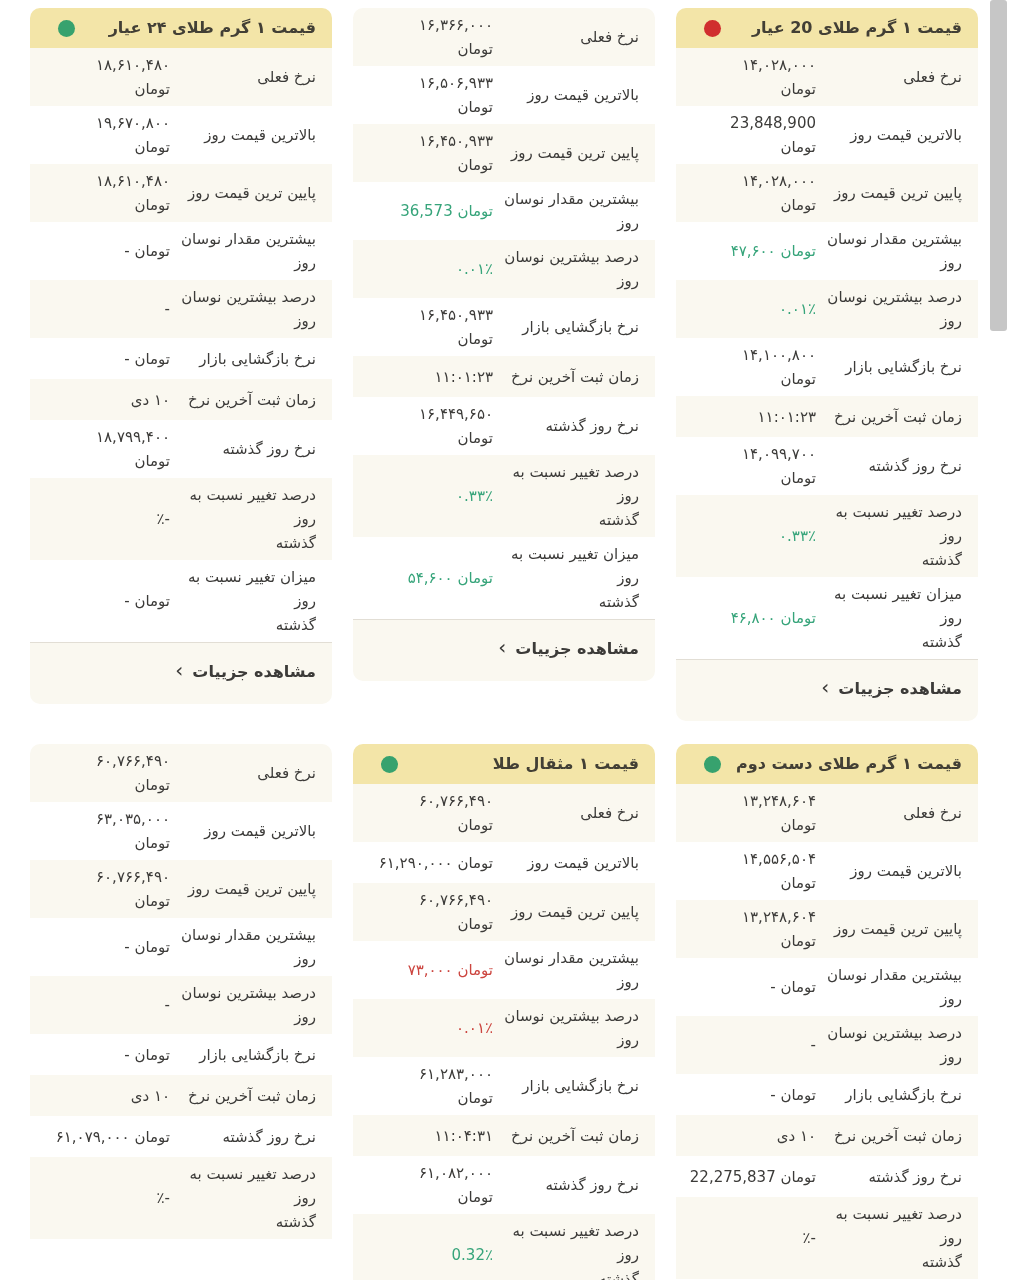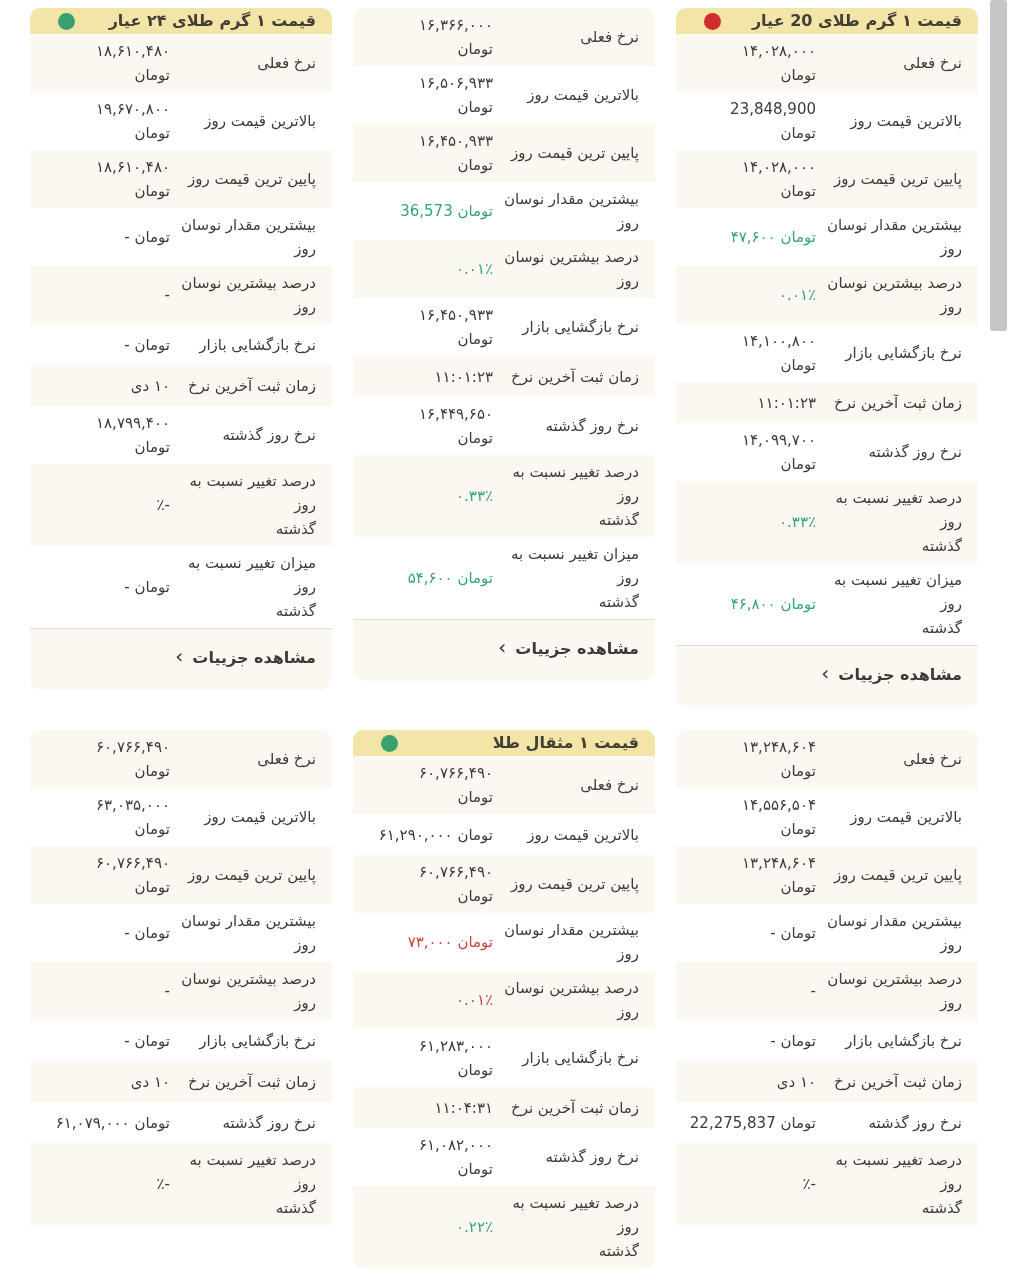--- a/index.html
+++ b/index.html
@@ -29,21 +29,21 @@
     margin:8px 33px 0 30px;
   }
   .card{
     direction:ltr;
     border-radius:10px;
     overflow:hidden;
     background:#ffffff;
   }
   .hdr{
     display:flex;align-items:center;
-    height:26px;
+    height:40px;
     background:var(--header-bg);
     padding:0 16px;
   }
   .dot{
     width:17px;height:17px;border-radius:50%;
     margin-left:12px;flex:0 0 auto;
   }
   .dot.green{background:var(--dot-green);}
   .dot.red{background:var(--dot-red);}
   .title{
@@ -260,20 +260,24 @@
         <div class="val" dir="ltr">- تومان</div>
         <div class="lbl" dir="rtl">میزان تغییر نسبت به روز
 گذشته</div>
       </div>
       <div class="footer"><a class="details-link" href="#">
           <span class="chev" dir="ltr">‹</span>
           <span class="details-text" dir="rtl">مشاهده جزییات</span>
         </a></div>
     </section>
     <section class="card">
+      <div class="hdr">
+        <span class="dot green"></span>
+        <h2 class="title" dir="rtl">قیمت ۱ گرم طلای دست دوم</h2>
+      </div>
       <div class="row odd">
         <div class="val" dir="ltr">۱۳,۲۴۸,۶۰۴
 تومان</div>
         <div class="lbl" dir="rtl">نرخ فعلی</div>
       </div>
       <div class="row even">
         <div class="val" dir="ltr">۱۴,۵۵۶,۵۰۴
 تومان</div>
         <div class="lbl" dir="rtl">بالاترین قیمت روز</div>
       </div>
@@ -344,21 +348,21 @@
       <div class="row odd">
         <div class="val" dir="ltr">۱۱:۰۴:۳۱</div>
         <div class="lbl" dir="rtl">زمان ثبت آخرین نرخ</div>
       </div>
       <div class="row even">
         <div class="val" dir="ltr">۶۱,۰۸۲,۰۰۰
 تومان</div>
         <div class="lbl" dir="rtl">نرخ روز گذشته</div>
       </div>
       <div class="row odd">
-        <div class="val green" dir="ltr">۰.۲۲٪</div>
+        <div class="val green" dir="ltr">0.32٪</div>
         <div class="lbl" dir="rtl">درصد تغییر نسبت به روز
 گذشته</div>
       </div>
     </section>
     <section class="card">
       <div class="row odd">
         <div class="val" dir="ltr">۶۰,۷۶۶,۴۹۰
 تومان</div>
         <div class="lbl" dir="rtl">نرخ فعلی</div>
       </div>

